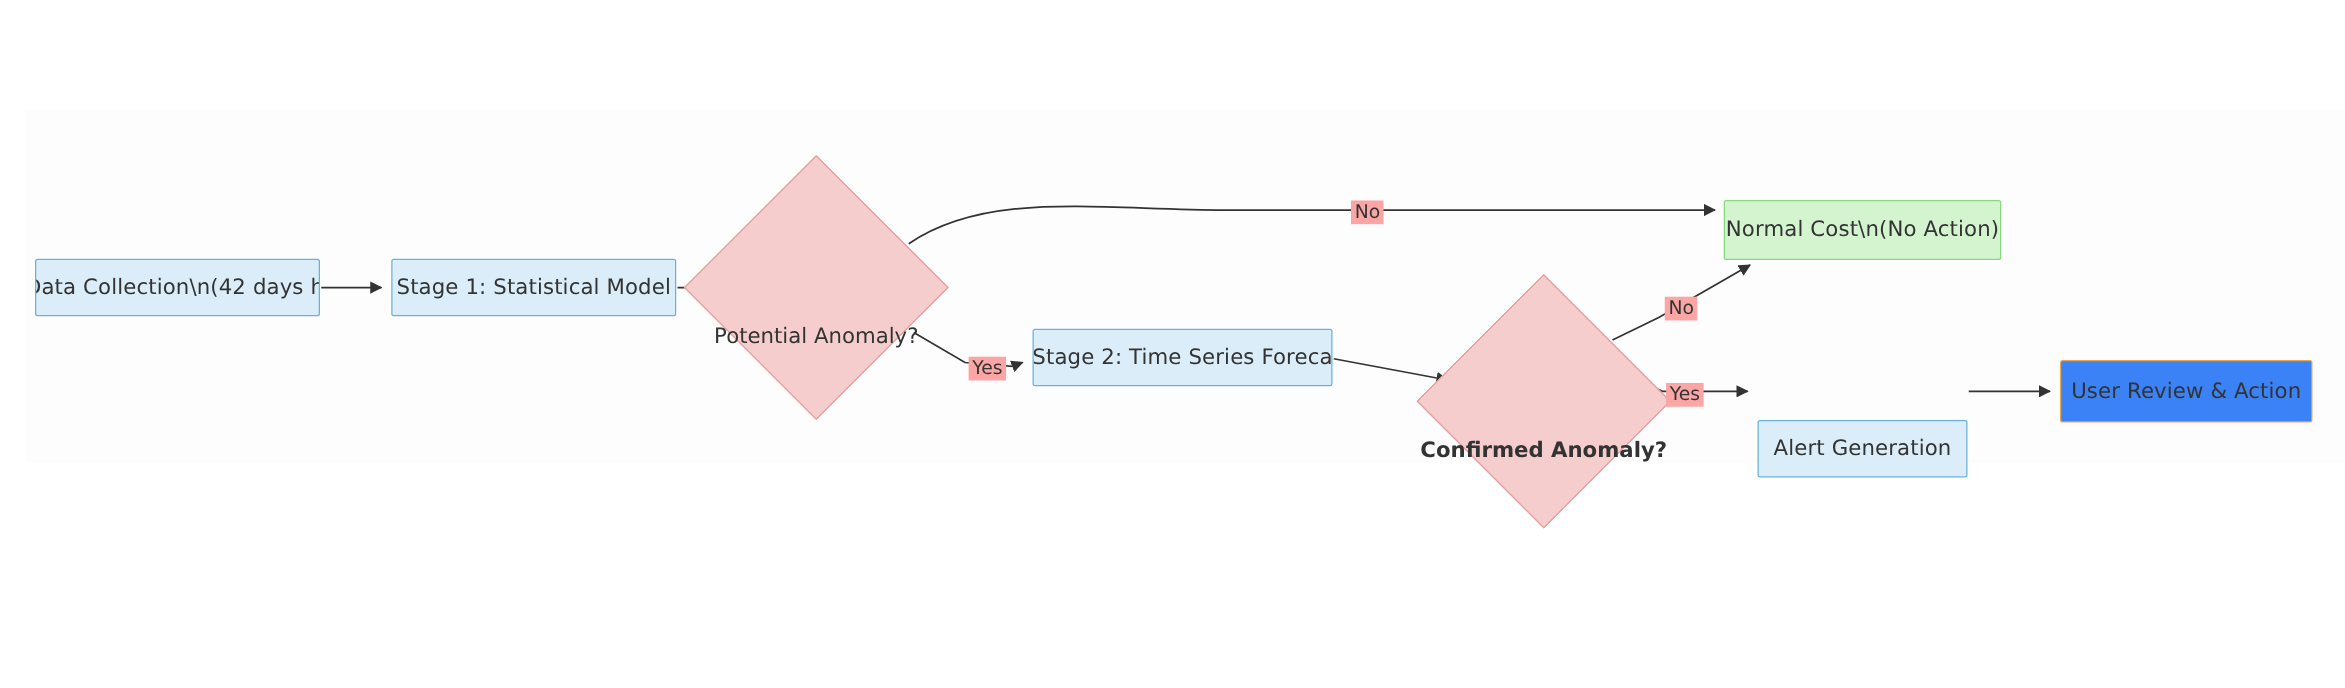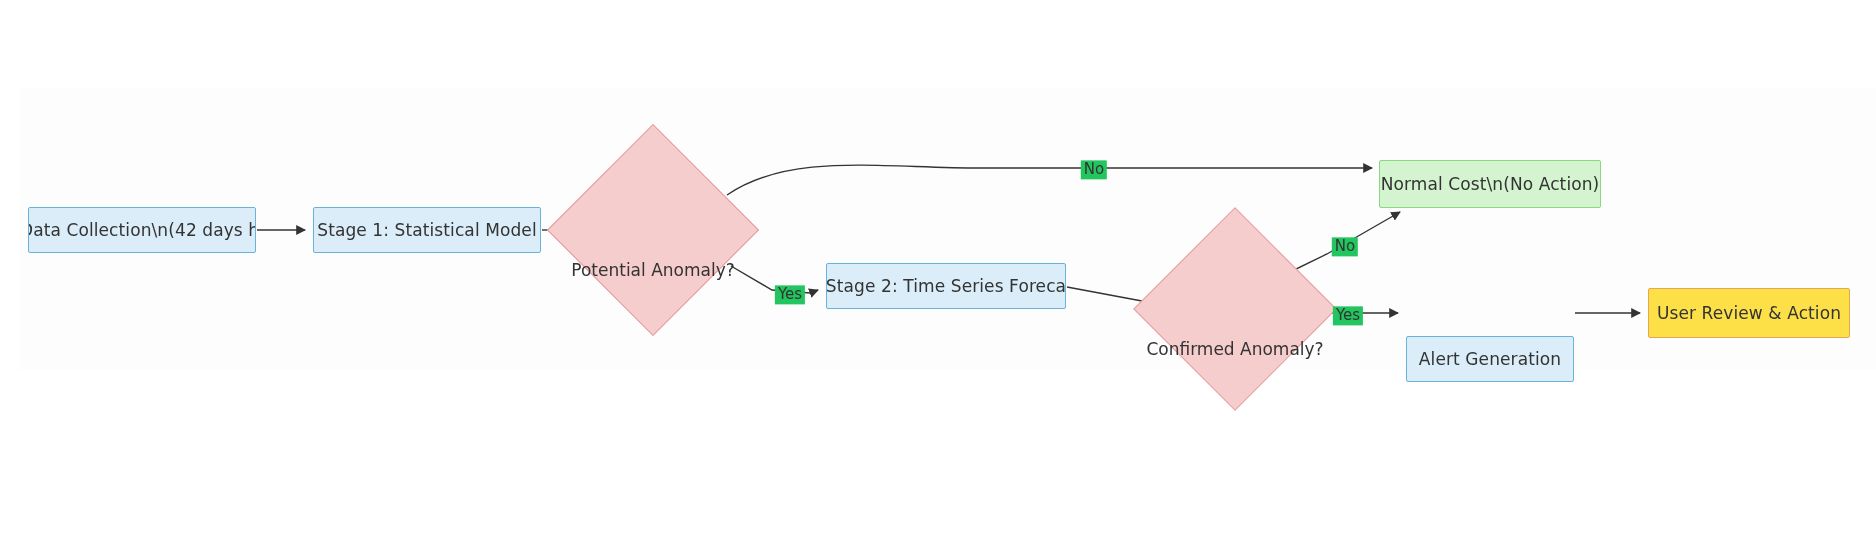--- a/index.html
+++ b/index.html
@@ -58,21 +58,21 @@
   }
   .rect.process {
     background: #daedf8;
     border-color: #69b3da;
   }
   .rect.success {
     background: #d4f4d0;
     border-color: #86d97f;
   }
   .rect.action {
-    background: #fde047;
+    background: #3b82f6;
     border-color: #e8a74f;
   }
   
   .diamond-wrap {
     position: absolute;
   }
   .diamond-shape {
     position: absolute;
     left: 0;
     top: 0;
@@ -92,21 +92,21 @@
     color: #333333;
     white-space: nowrap;
     line-height: 1;
     margin-top: 40px;
   }
   .edge-label {
     position: absolute;
     transform: translate(-50%, -50%);
     font-size: 15px;
     color: #333333;
-    background: #22c55e;
+    background: #fca5a5;
     padding: 1px 3px;
     line-height: 1.15;
     white-space: nowrap;
   }
 </style>
 </head>
 <body>
 
 <div id="canvas">
 
@@ -146,21 +146,21 @@
 
   <div class="diamond-wrap" style="left:578px; top:155px; width:150px; height:150px;">
     <div class="diamond-shape"></div>
     <span class="diamond-label">Potential Anomaly?</span>
   </div>
 
   <div class="node rect process" style="left:826px; top:263px; width:240px; height:46px;">
     <span class="node-label">Stage 2: Time Series Foreca</span>
   </div>
 
-  <div class="diamond-wrap" style="left:1163px; top:237px; width:144px; height:144px;">
+  <div class="diamond-wrap" style="left:1163px; top:249px; width:144px; height:144px;font-weight:bold;">
     <div class="diamond-shape"></div>
     <span class="diamond-label">Confirmed Anomaly?</span>
   </div>
 
   <div class="node rect success" style="left:1379px; top:160px; width:222px; height:48px;">
     <span class="node-label">Normal Cost\n(No Action)</span>
   </div>
 
   <div class="node rect process" style="left:1406px; top:290px; width:168px; height:46px;margin-top:46px;">
     <span class="node-label">Alert Generation</span>

